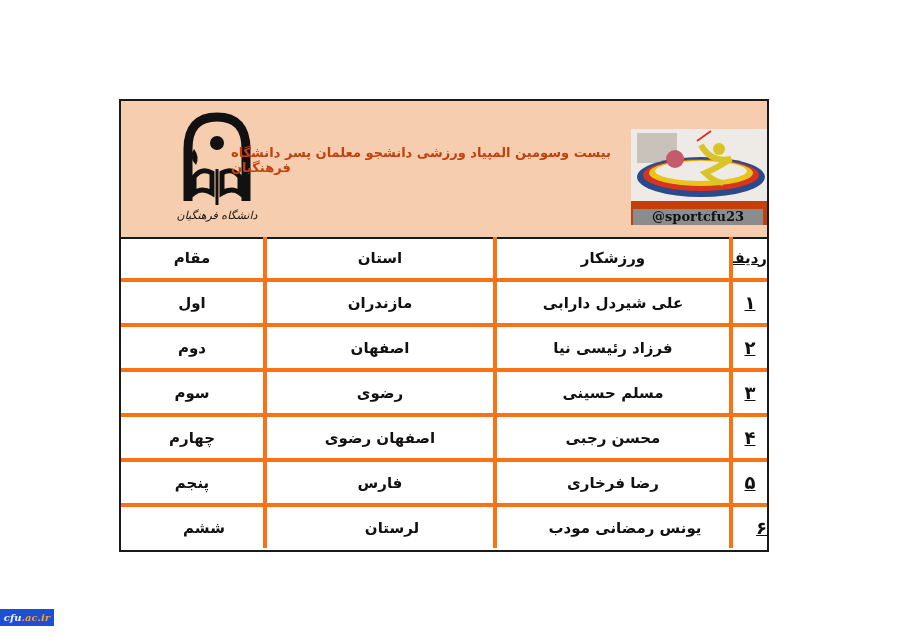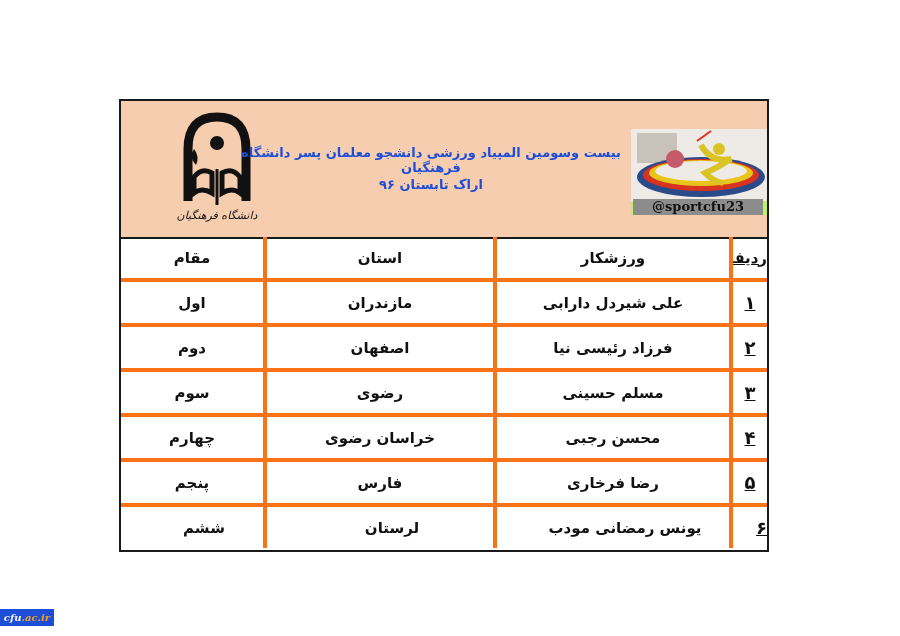--- a/index.html
+++ b/index.html
@@ -31,24 +31,24 @@
       width: 646px;
       height: 138px;
       background: #f7cdb0;
       border-bottom: 2px solid #1a1a1a;
       box-sizing: border-box;
     }
     .banner-title {
       position: absolute;
       left: 110px;
       width: 400px;
-      text-align: center;
+      text-align: left;
       direction: rtl;
       font-weight: bold;
-      color: #1d4ed8;
+      color: #c2410c;
     }
     .t1 { top: 44px; font-size: 13px; }
     .t2 { top: 76px; font-size: 13px; }
     .t3 { top: 104px; font-size: 13px; }
     .uni-logo {
       position: absolute;
       left: 25px;
       top: 8px;
       width: 86px;
       height: 120px;
@@ -64,22 +64,22 @@
       font-size: 11px;
       font-style: italic;
       color: #111;
       direction: rtl;
     }
     .sport-logo {
       position: absolute;
       left: 510px;
       top: 28px;
       width: 136px;
-      height: 86px;
-      background: #bef264;
+      height: 96px;
+      background: #c2410c;
       overflow: hidden;
     }
     .sport-logo-handle {
       position: absolute;
       left: 2px;
       bottom: 0;
       width: 130px;
       height: 16px;
       background: #8c8c8c;
       color: #111;
@@ -147,21 +147,20 @@
         <circle cx="43" cy="34" r="7" fill="#111"></circle>
         <path d="M22 56 Q14 48 20 40 Q26 48 22 56 Z" fill="#111"></path>
         <path d="M20 68 Q28 58 38 64 L38 84 Q28 78 20 84 Z" fill="none" stroke="#111" stroke-width="5"></path>
         <path d="M66 68 Q58 58 48 64 L48 84 Q58 78 66 84 Z" fill="none" stroke="#111" stroke-width="5"></path>
         <line x1="43" y1="60" x2="43" y2="96" stroke="#111" stroke-width="3"></line>
       </svg>
       <div class="uni-logo-caption">دانشگاه فرهنگیان</div>
     </div>
 
     <div class="banner-title t1">بیست وسومین المپیاد ورزشی دانشجو معلمان پسر دانشگاه فرهنگیان</div>
-    <div class="banner-title t2">اراک تابستان ۹۶</div>
 
     <div class="sport-logo">
       <svg width="136" height="72" viewBox="0 0 136 72">
         <rect x="0" y="0" width="136" height="72" fill="#eeeae6"></rect>
         <rect x="6" y="4" width="40" height="30" fill="#c9c2bb"></rect>
         <ellipse cx="70" cy="48" rx="64" ry="20" fill="#2b4a8a"></ellipse>
         <ellipse cx="70" cy="46" rx="58" ry="16" fill="#d8331f"></ellipse>
         <ellipse cx="70" cy="44" rx="52" ry="13" fill="#e8c51a"></ellipse>
         <ellipse cx="70" cy="42" rx="46" ry="10" fill="#eeeae6"></ellipse>
         <circle cx="88" cy="20" r="6" fill="#d9c325"></circle>
@@ -201,21 +200,21 @@
     </tr>
     <tr>
       <td class="num-cell">۳</td>
       <td>مسلم حسینی</td>
       <td>رضوی</td>
       <td>سوم</td>
     </tr>
     <tr>
       <td class="num-cell">۴</td>
       <td>محسن رجبی</td>
-      <td>خراسان رضوی</td>
+      <td>اصفهان رضوی</td>
       <td>چهارم</td>
     </tr>
     <tr>
       <td class="num-cell">۵</td>
       <td>رضا فرخاری</td>
       <td>فارس</td>
       <td>پنجم</td>
     </tr>
     <tr>
       <td class="num-cell">۶</td>

